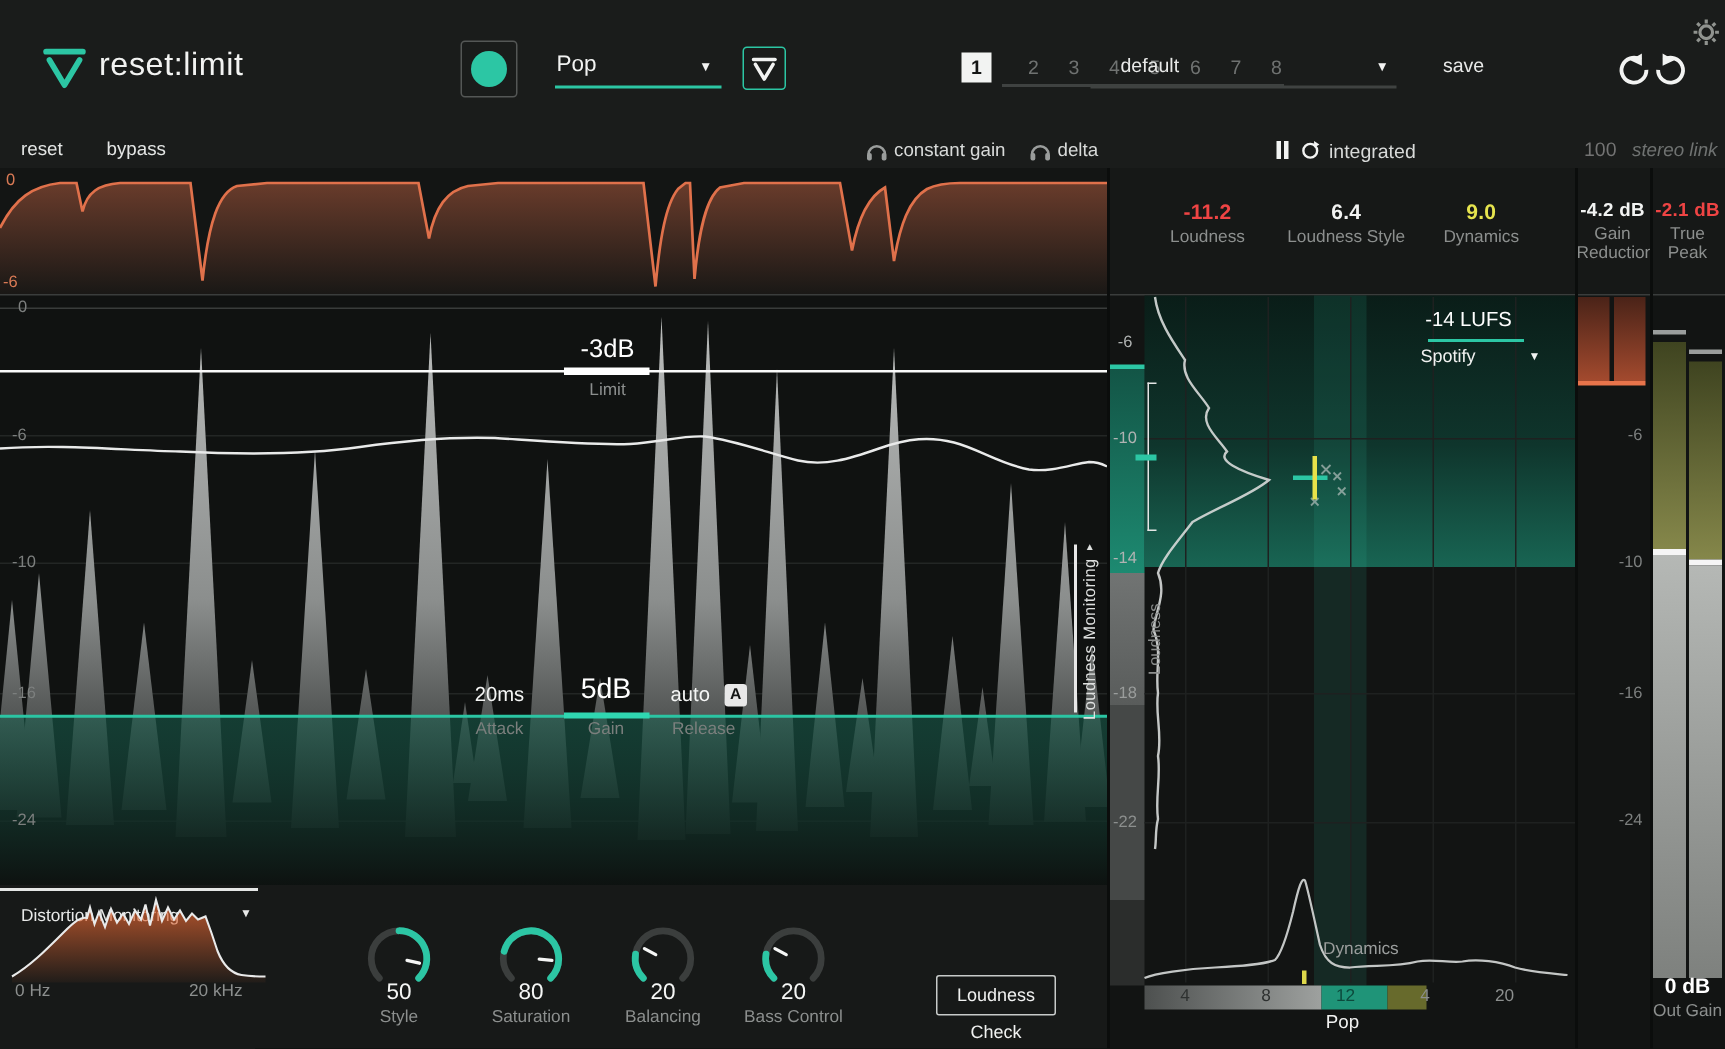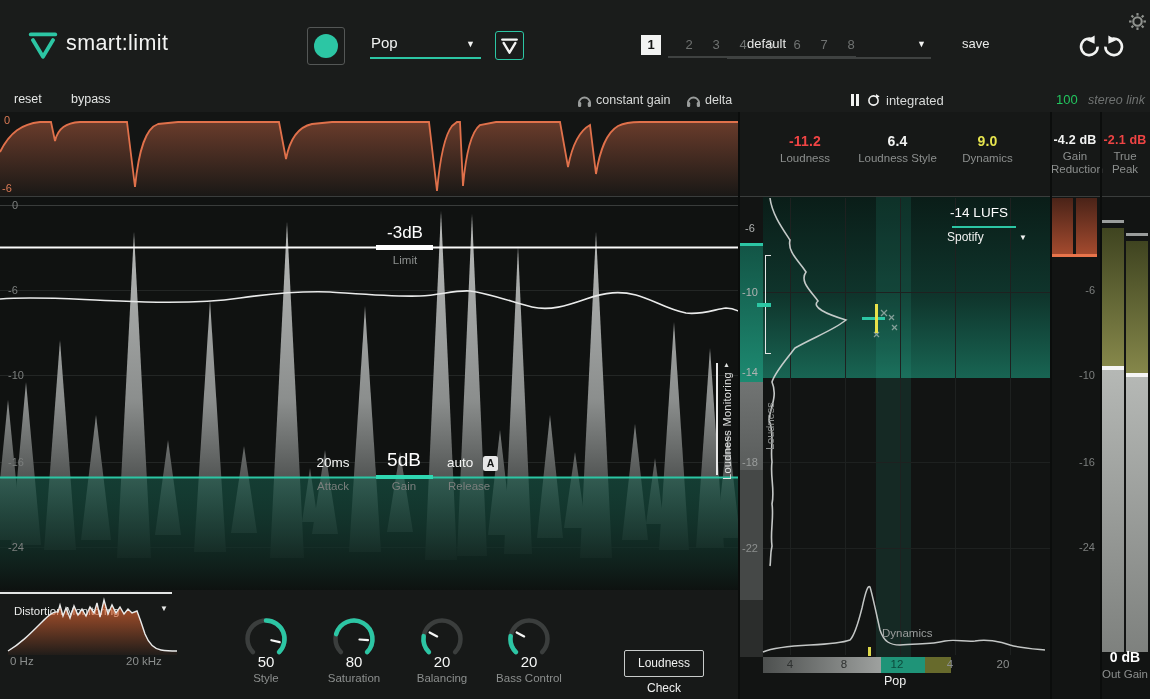--- a/index.html
+++ b/index.html
@@ -37,21 +37,21 @@
   <div class="abs" style="left:0;top:112px;width:738px;height:84px;background:#131514;"></div>
   <div class="abs" style="left:0;top:196px;width:738px;height:394px;background:#101211;"></div>
   <div class="abs" style="left:0;top:590px;width:738px;height:109px;background:#171918;"></div>
   <div class="abs" style="left:738px;top:112px;width:412px;height:84px;background:#161817;"></div>
   <div class="abs" style="left:738px;top:196px;width:412px;height:503px;background:#121413;"></div>
 
   <svg class="abs" style="left:28px;top:30px;" width="30" height="29" viewBox="0 0 26 26">
     <path d="M2 4 H24" stroke="#2cc6a4" stroke-width="3.4" stroke-linecap="round" fill="none"></path>
     <path d="M4 9 L13 24 L22 9" stroke="#2cc6a4" stroke-width="3.4" stroke-linecap="round" stroke-linejoin="round" fill="none"></path>
   </svg>
-  <div class="abs wht" style="left:66px;top:31px;font-size:21.5px;letter-spacing:.4px;">smart:limit</div>
+  <div class="abs wht" style="left:66px;top:31px;font-size:21.5px;letter-spacing:.4px;">reset:limit</div>
 
   <div class="abs" style="left:307px;top:27px;width:36px;height:36px;border:1.5px solid #54575 6;border:1.5px solid #545756;border-radius:3px;">
     <div class="abs" style="left:6px;top:6px;width:24px;height:24px;border-radius:50%;background:#2cc6a4;"></div>
   </div>
 
   <div class="abs" style="left:370px;top:30px;width:112px;height:30px;">
     <span class="abs wht" style="left:1px;top:4px;font-size:15px;">Pop</span>
     <span class="abs tri" style="left:96px;top:9px;font-size:9px;color:#f2f3f2;">▼</span>
     <div class="abs" style="left:0;top:27px;width:111px;height:2px;background:#2cc6a4;"></div>
   </div>
@@ -127,21 +127,21 @@
   <div class="abs" style="left:851px;top:92px;height:18px;">
     <div class="abs" style="left:0;top:2px;width:3px;height:12px;background:#f2f3f2;"></div>
     <div class="abs" style="left:5px;top:2px;width:3px;height:12px;background:#f2f3f2;"></div>
     <svg class="abs" style="left:16px;top:2px;" width="13" height="13" viewBox="0 0 13 13">
       <circle cx="6.5" cy="6.5" r="4.6" fill="none" stroke="#f2f3f2" stroke-width="1.6"></circle>
       <polygon points="9,0 12.6,2.4 9.2,4.4" fill="#f2f3f2"></polygon>
     </svg>
     <span class="abs" style="left:35px;top:1px;font-size:13px;color:#d8dad9;">integrated</span>
   </div>
 
-  <div class="abs" style="left:1056px;top:92px;font-size:13px;color:#22c55e;">100</div>
+  <div class="abs" style="left:1056px;top:92px;font-size:13px;color:#737373;">100</div>
   <div class="abs" style="left:1088px;top:93px;font-size:12.5px;color:#6f7271;font-style:italic;">stereo link</div>
 
   <svg class="abs" style="left:0;top:112px;" width="738" height="84" viewBox="0 112 738 84">
     <defs>
       <linearGradient id="ggr" x1="0" y1="122" x2="0" y2="196" gradientUnits="userSpaceOnUse">
         <stop offset="0" stop-color="rgba(224,113,75,0.42)"></stop>
         <stop offset="1" stop-color="rgba(224,113,75,0.03)"></stop>
       </linearGradient>
     </defs>
     <path d="M0 152 C10 132 22 124 40 122 L51 122 L55 141 C58 128 66 123 80 122 L127 122 L135 187 C139 148 146 128 158 124 L178 122 L279 122 L286 159 C290 138 298 127 312 124 L332 122 L429 122 L437 191 C440 158 444 136 452 126 L457 122 L460 122 L463 186 C466 152 471 132 480 125 L496 122 L560 122 L568 167 C572 146 579 131 590 125 L596 174 C600 150 606 133 618 126 C624 123 632 122 640 122 L738 122 L738 196 L0 196 Z" fill="url(#ggr)" stroke="none"></path>

